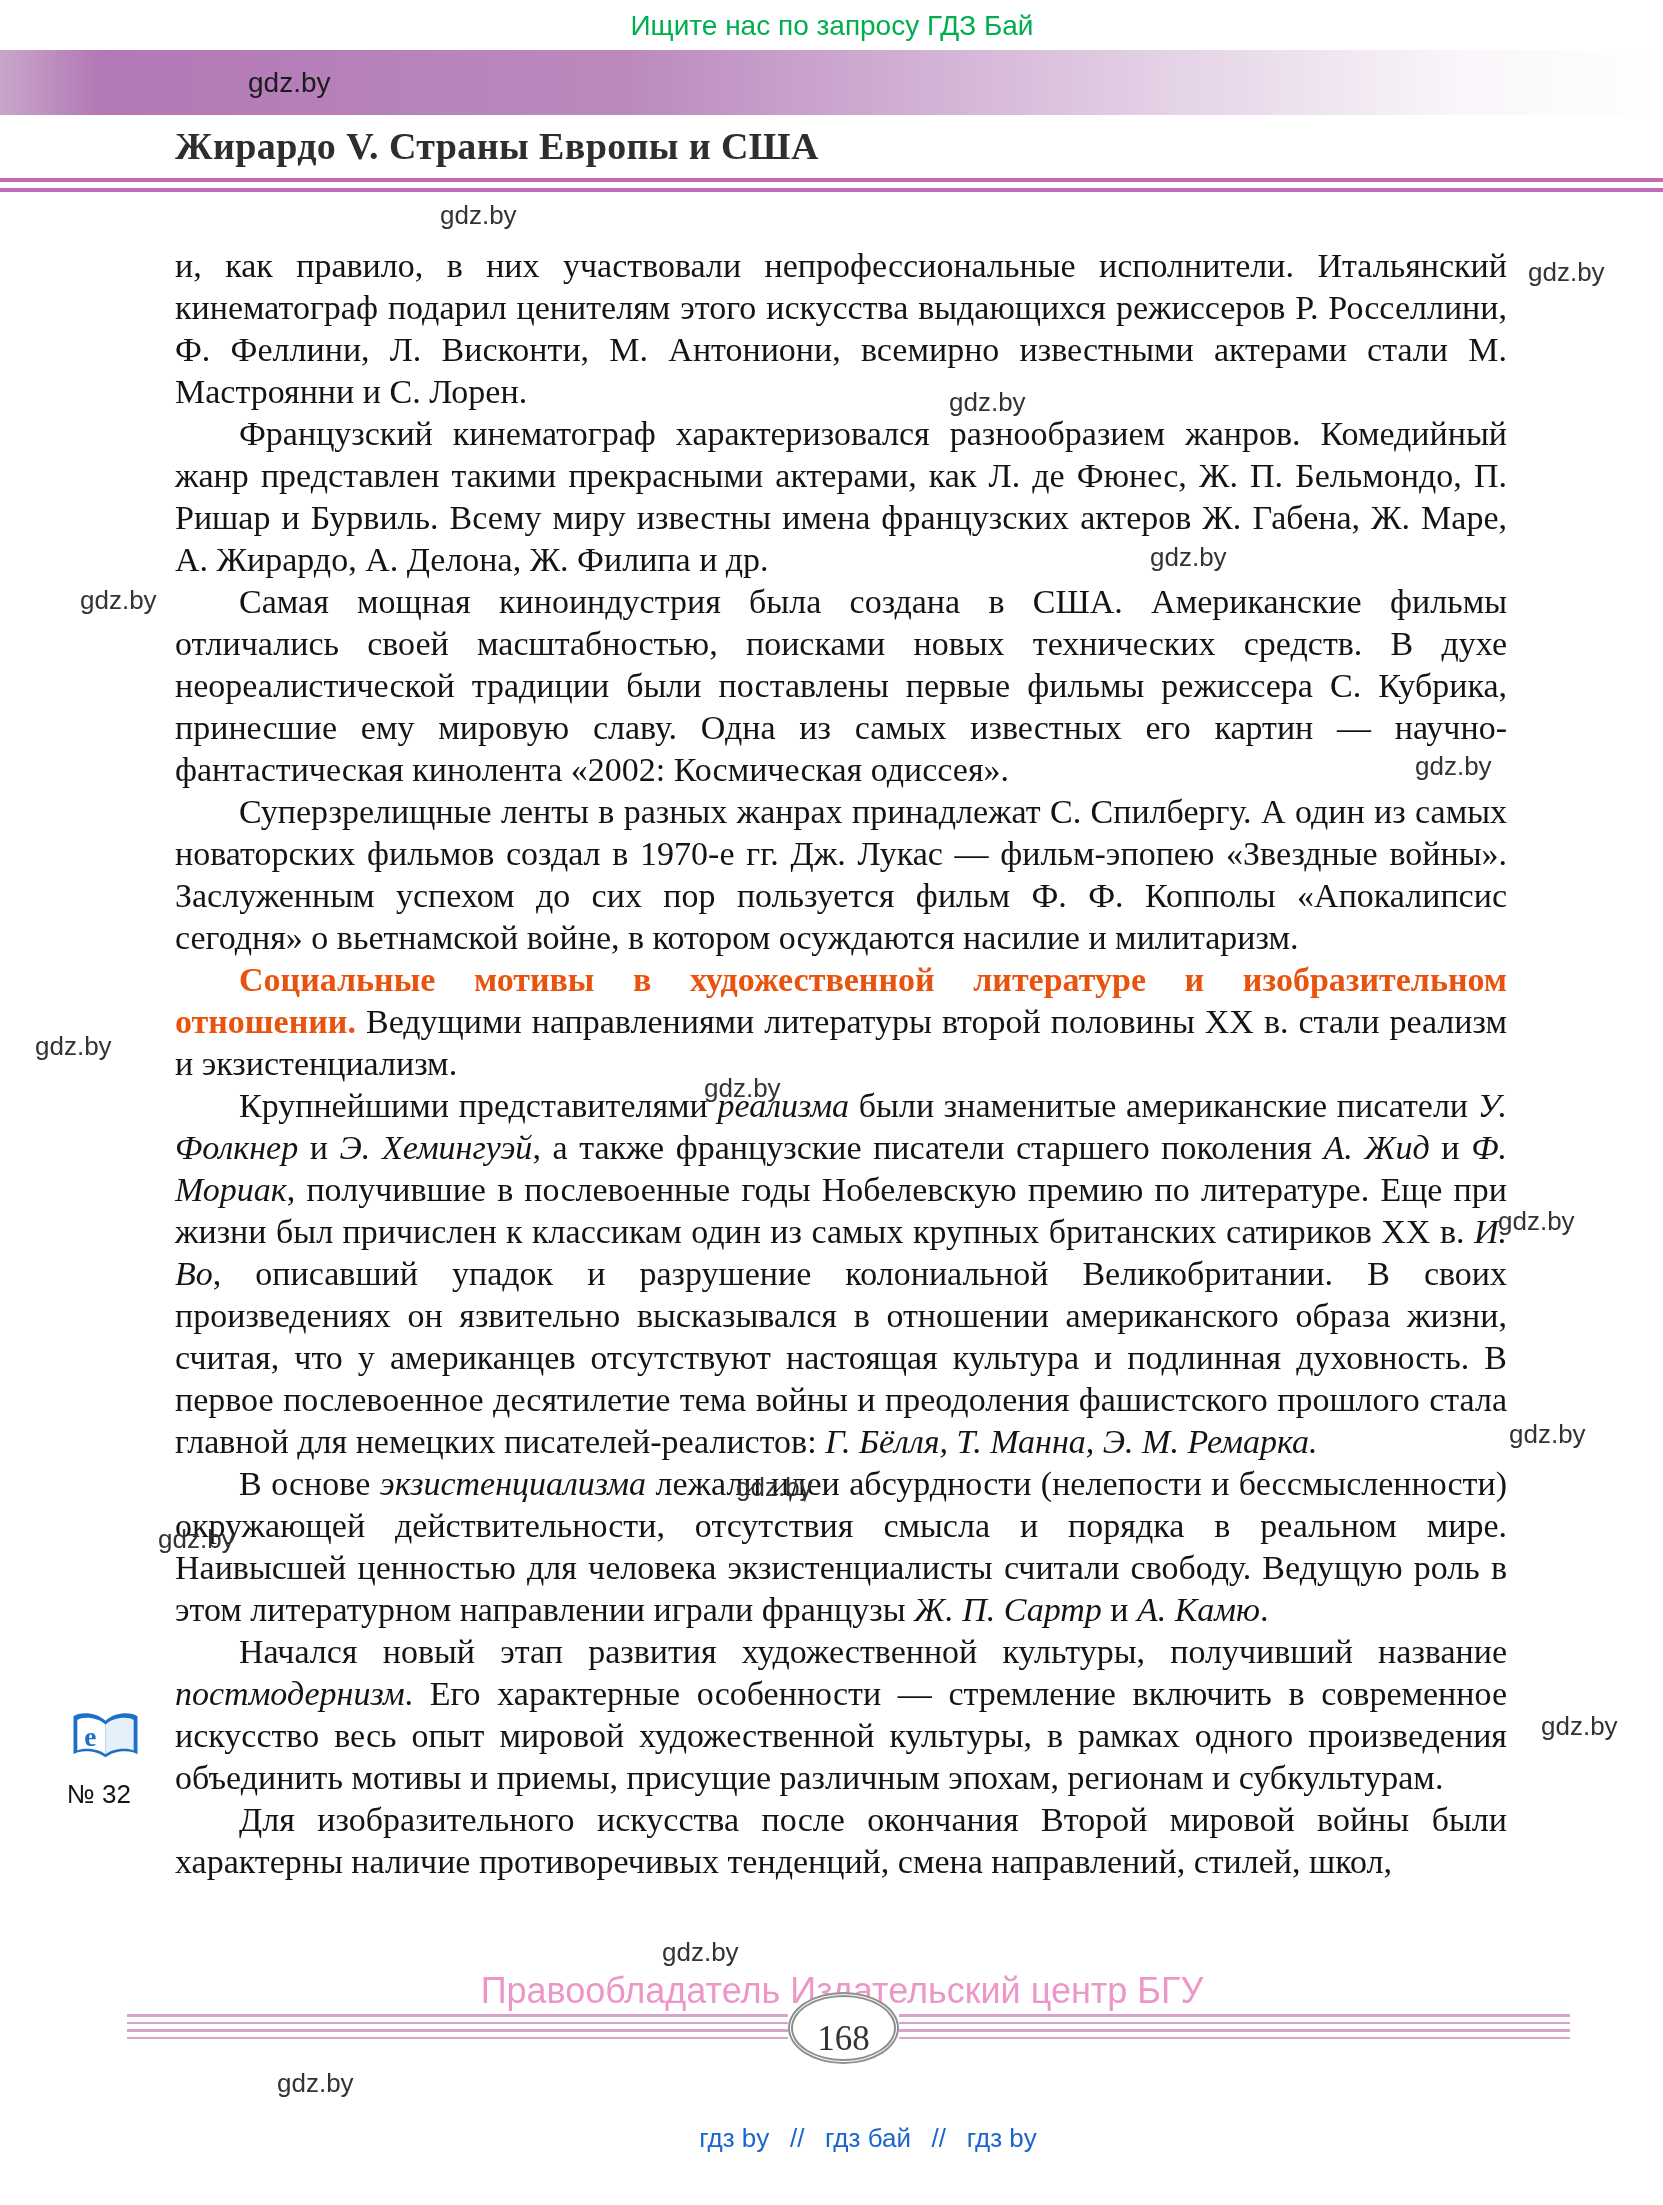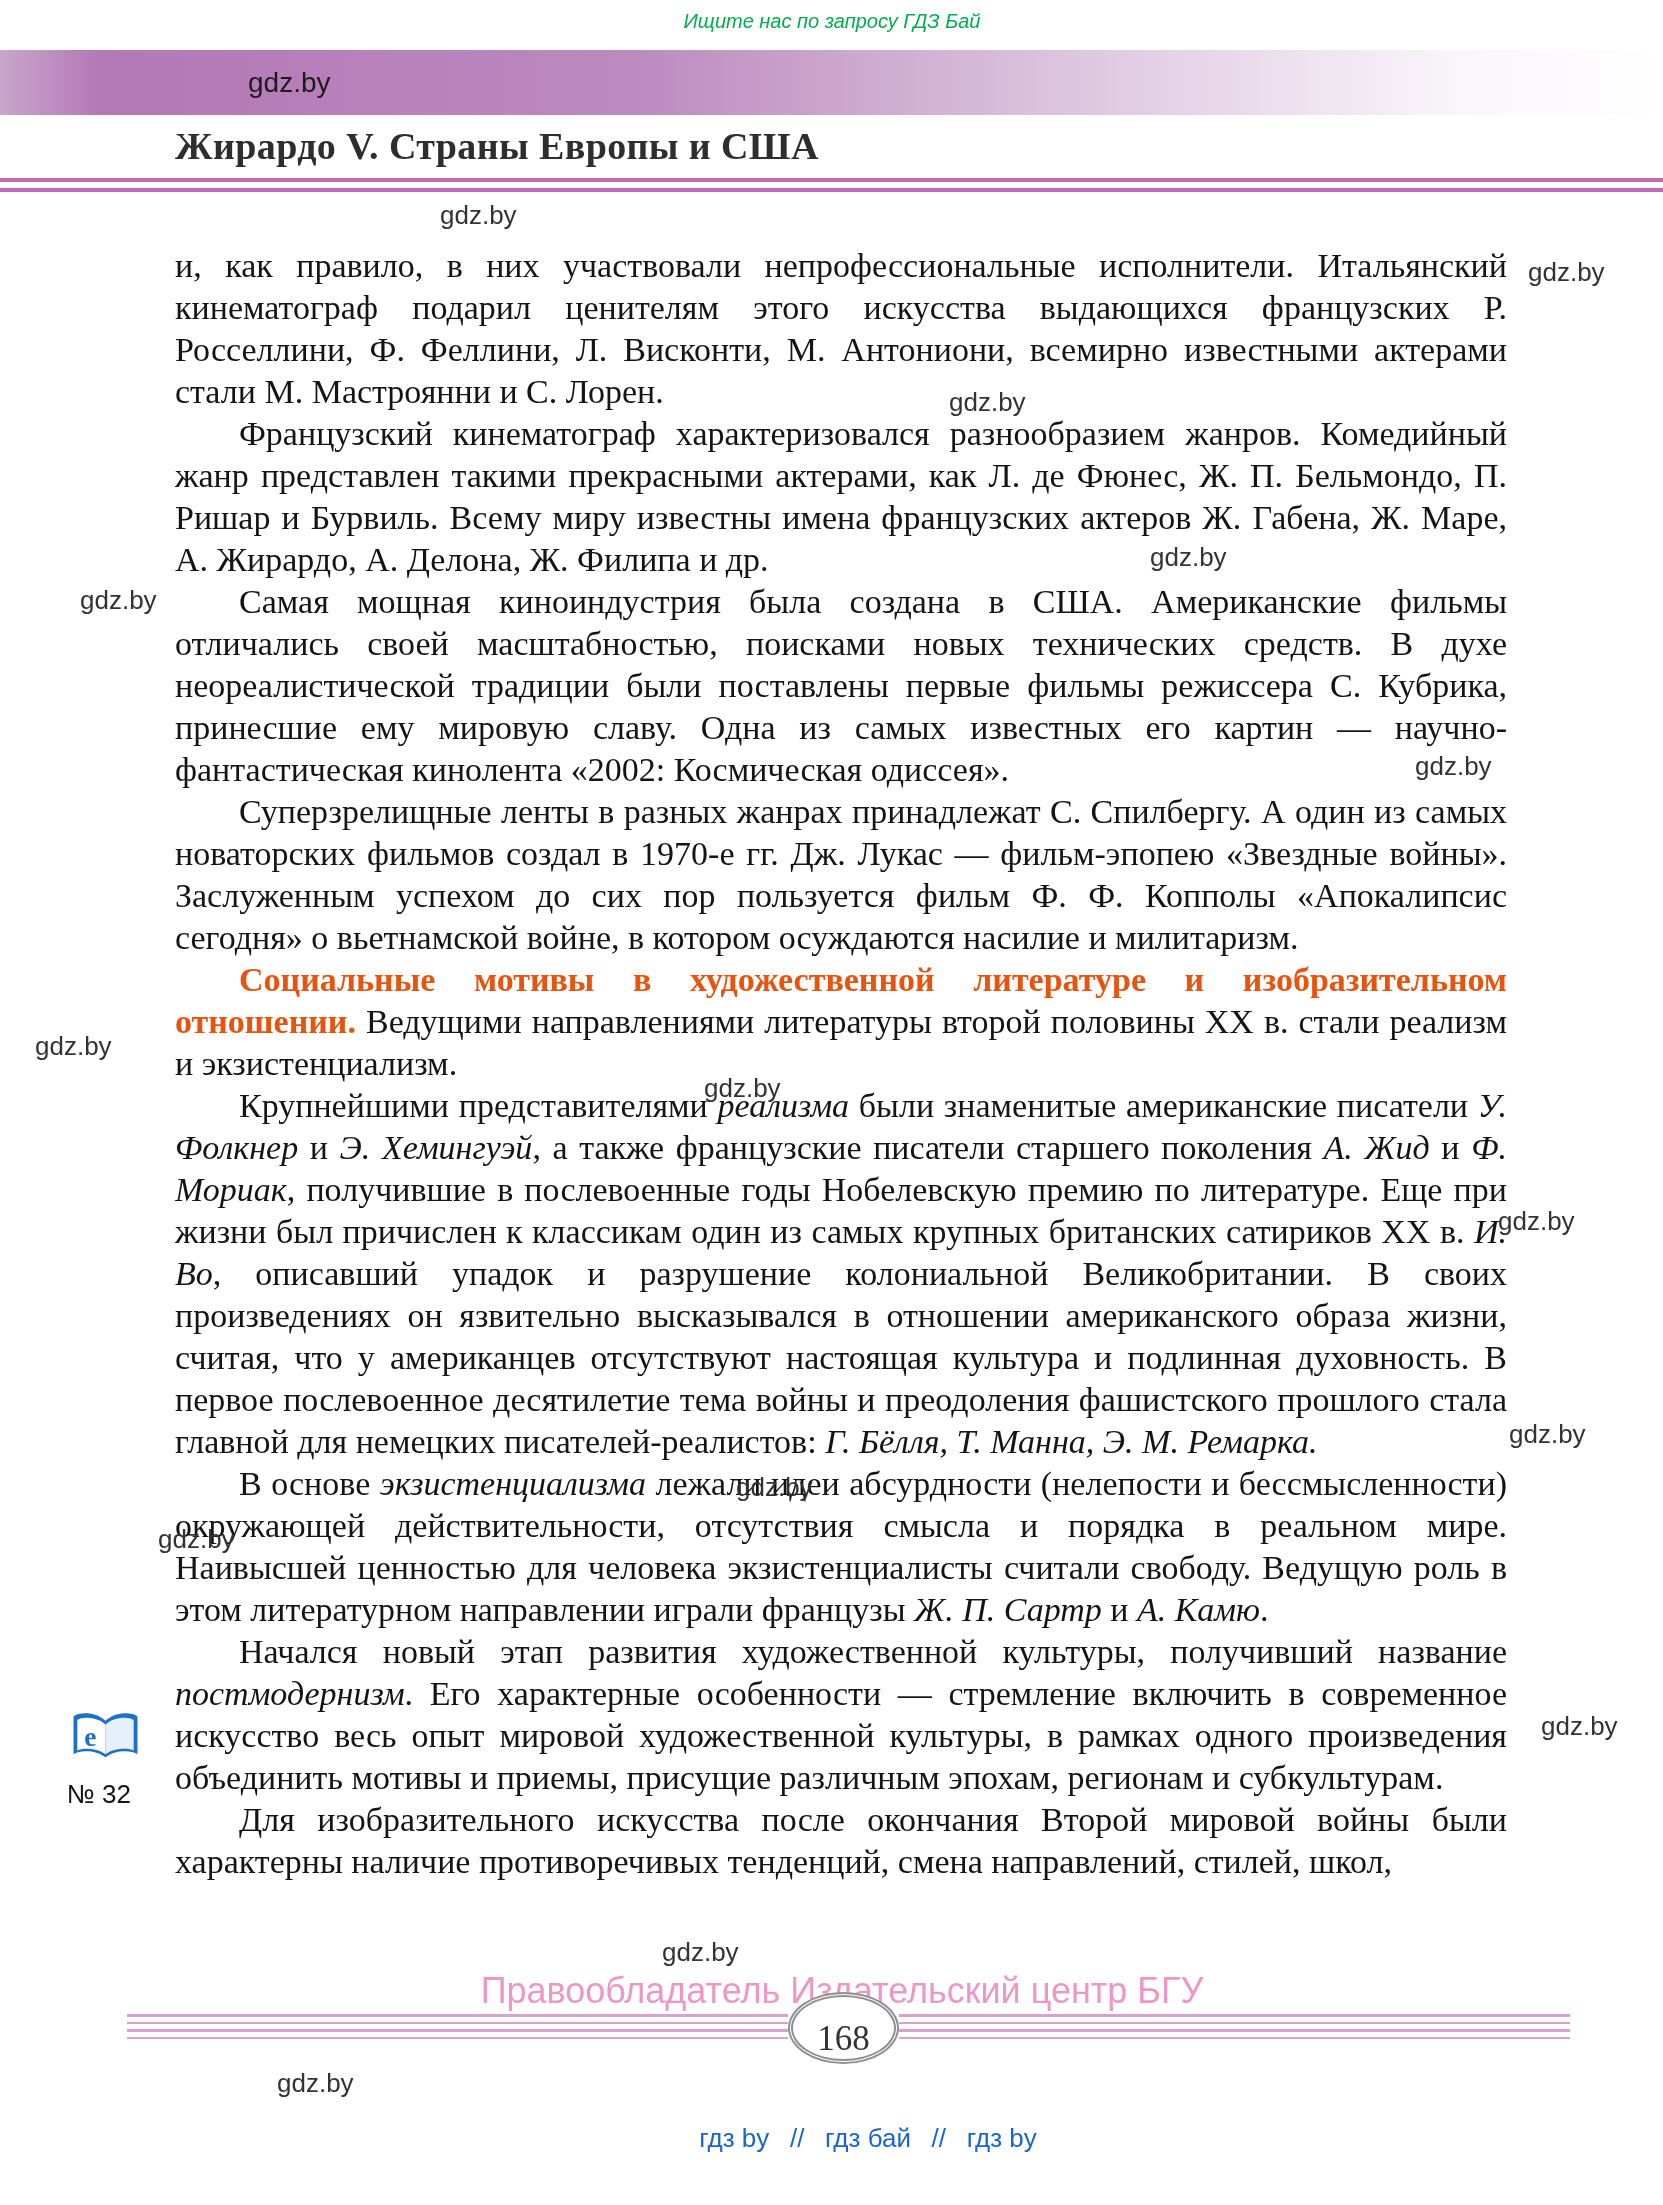--- a/index.html
+++ b/index.html
@@ -12,23 +12,22 @@
     overflow: hidden;
     font-family: "Liberation Serif", serif;
   }
 
   
   .top-banner {
     position: absolute;
     top: 10px; left: 0; width: 100%;
     text-align: center;
     font-family: "Liberation Sans", sans-serif;
-    font-size: 20px;
+    font-size: 28px;
     color: var(--green, #00ae4d);
-    font-style: italic;
   }
 
   
   .header-band {
     position: absolute;
     top: 50px; left: 0;
     width: 100%; height: 65px;
     background: linear-gradient(90deg,
       #c8a6ca 0%, #b378b6 6%, #bc8abf 38%, #dfc9e1 66%, #faf6fb 88%, #ffffff 100%);
     display: flex; align-items: center;
@@ -158,21 +157,21 @@
 
   <div class="header-band">
     <span class="band-wm">gdz.by</span>
   </div>
 
   <h1 class="section-title">Жирардо V. Страны Европы и США</h1>
 
   <div class="double-rule"></div>
 
   <div class="article">
-      <p class=""><span>и, как правило, в них участвовали непрофессиональные исполнители. Итальянский кинематограф подарил ценителям этого искусства выдающихся французских Р. Росселлини, Ф. Феллини, Л. Висконти, М. Антониони, всемирно известными актерами стали М. Мастроянни и С. Лорен.</span></p>
+      <p class=""><span>и, как правило, в них участвовали непрофессиональные исполнители. Итальянский кинематограф подарил ценителям этого искусства выдающихся режиссеров Р. Росселлини, Ф. Феллини, Л. Висконти, М. Антониони, всемирно известными актерами стали М. Мастроянни и С. Лорен.</span></p>
       <p class="indent"><span>Французский кинематограф характеризовался разнообразием жанров. Комедийный жанр представлен такими прекрасными актерами, как Л. де Фюнес, Ж. П. Бельмондо, П. Ришар и Бурвиль. Всему миру известны имена французских актеров Ж. Габена, Ж. Маре, А. Жирардо, А. Делона, Ж. Филипа и др.</span></p>
       <p class="indent"><span>Самая мощная киноиндустрия была создана в США. Американские фильмы отличались своей масштабностью, поисками новых технических средств. В духе неореалистической традиции были поставлены первые фильмы режиссера С. Кубрика, принесшие ему мировую славу. Одна из самых известных его картин — научно-фантастическая кинолента «2002: Космическая одиссея».</span></p>
       <p class="indent"><span>Суперзрелищные ленты в разных жанрах принадлежат С. Спилбергу. А один из самых новаторских фильмов создал в 1970-е гг. Дж. Лукас — фильм-эпопею «Звездные войны». Заслуженным успехом до сих пор пользуется фильм Ф. Ф. Копполы «Апокалипсис сегодня» о вьетнамской войне, в котором осуждаются насилие и милитаризм.</span></p>
       <p class="indent"><span class="run-orange">Социальные мотивы в художественной литературе и изобразительном отношении.</span><span> Ведущими направлениями литературы второй половины XX в. стали реализм и экзистенциализм.</span></p>
       <p class="indent"><span>Крупнейшими представителями </span><span class="run-i">реализма</span><span> были знаменитые американские писатели </span><span class="run-i">У. Фолкнер</span><span> и </span><span class="run-i">Э. Хемингуэй</span><span>, а также французские писатели старшего поколения </span><span class="run-i">А. Жид</span><span> и </span><span class="run-i">Ф. Мориак</span><span>, получившие в послевоенные годы Нобелевскую премию по литературе. Еще при жизни был причислен к классикам один из самых крупных британских сатириков XX в. </span><span class="run-i">И. Во</span><span>, описавший упадок и разрушение колониальной Великобритании. В своих произведениях он язвительно высказывался в отношении американского образа жизни, считая, что у американцев отсутствуют настоящая культура и подлинная духовность. В первое послевоенное десятилетие тема войны и преодоления фашистского прошлого стала главной для немецких писателей-реалистов: </span><span class="run-i">Г. Бёлля, Т. Манна, Э. М. Ремарка.</span></p>
       <p class="indent"><span>В основе </span><span class="run-i">экзистенциализма</span><span> лежали идеи абсурдности (нелепости и бессмысленности) окружающей действительности, отсутствия смысла и порядка в реальном мире. Наивысшей ценностью для человека экзистенциалисты считали свободу. Ведущую роль в этом литературном направлении играли французы </span><span class="run-i">Ж. П. Сартр</span><span> и </span><span class="run-i">А. Камю</span><span>.</span></p>
       <p class="indent"><span>Начался новый этап развития художественной культуры, получивший название </span><span class="run-i">постмодернизм</span><span>. Его характерные особенности — стремление включить в современное искусство весь опыт мировой художественной культуры, в рамках одного произведения объединить мотивы и приемы, присущие различным эпохам, регионам и субкультурам.</span></p>
       <p class="indent"><span>Для изобразительного искусства после окончания Второй мировой войны были характерны наличие противоречивых тенденций, смена направлений, стилей, школ,</span></p>
     </div>
 

